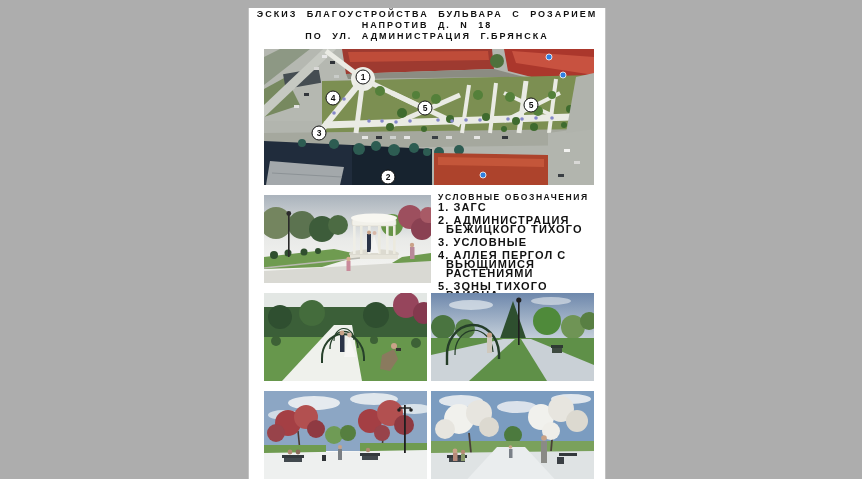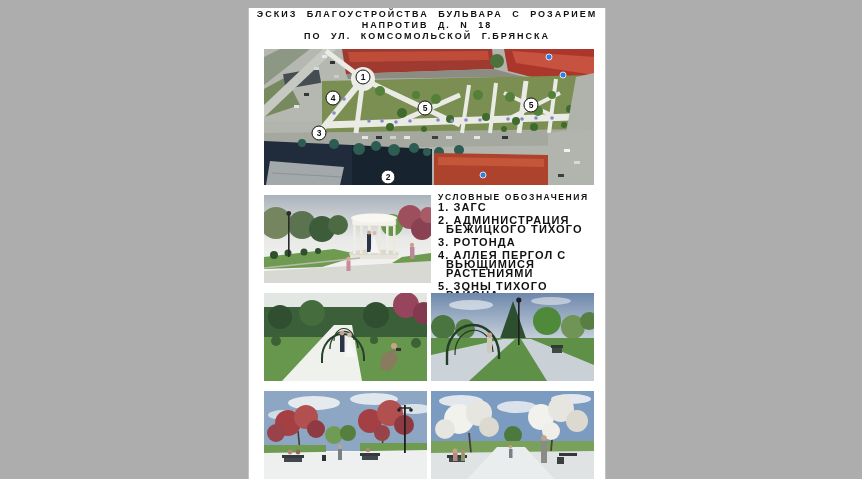--- a/index.html
+++ b/index.html
@@ -44,21 +44,21 @@
   }
 </style>
 </head>
 <body>
 
 <div class="panel">
 
   <div class="title-block">
     <div>ЭСКИЗ БЛАГОУСТРОЙСТВА БУЛЬВАРА С РОЗАРИЕМ</div>
     <div>НАПРОТИВ Д. N 18</div>
-    <div>ПО УЛ. КОМСОМОЛЬСКОЙ Г.БРЯНСКА</div>
+    <div>ПО УЛ. АДМИНИСТРАЦИЯ Г.БРЯНСКА</div>
   </div>
 
   <div class="figure" id="fig-map">
     <svg viewBox="0 0 330 136" preserveAspectRatio="none">
       <rect width="330" height="136" fill="#b2b5ae"></rect>
 
       <g>
         <rect x="0" y="0" width="96" height="72" fill="#b5b8b1"></rect>
         <polygon points="0,8 16,0 46,0 0,36" fill="#8d9884"></polygon>
         <polygon points="0,40 22,28 36,56 0,68" fill="#77895f"></polygon>
@@ -255,21 +255,21 @@
     <div class="legend-item">
       <span>1.</span>
       <span>ЗАГС</span>
     </div>
     <div class="legend-item">
       <span>2.</span>
       <span>АДМИНИСТРАЦИЯ БЕЖИЦКОГО ТИХОГО</span>
     </div>
     <div class="legend-item">
       <span>3.</span>
-      <span>РОТОНДА</span>
+      <span>УСЛОВНЫЕ</span>
     </div>
     <div class="legend-item">
       <span>4.</span>
       <span>АЛЛЕЯ ПЕРГОЛ С ВЬЮЩИМИСЯ РАСТЕНИЯМИ</span>
     </div>
     <div class="legend-item">
       <span>5.</span>
       <span>ЗОНЫ ТИХОГО РАЙОНА</span>
     </div>
   </div>

